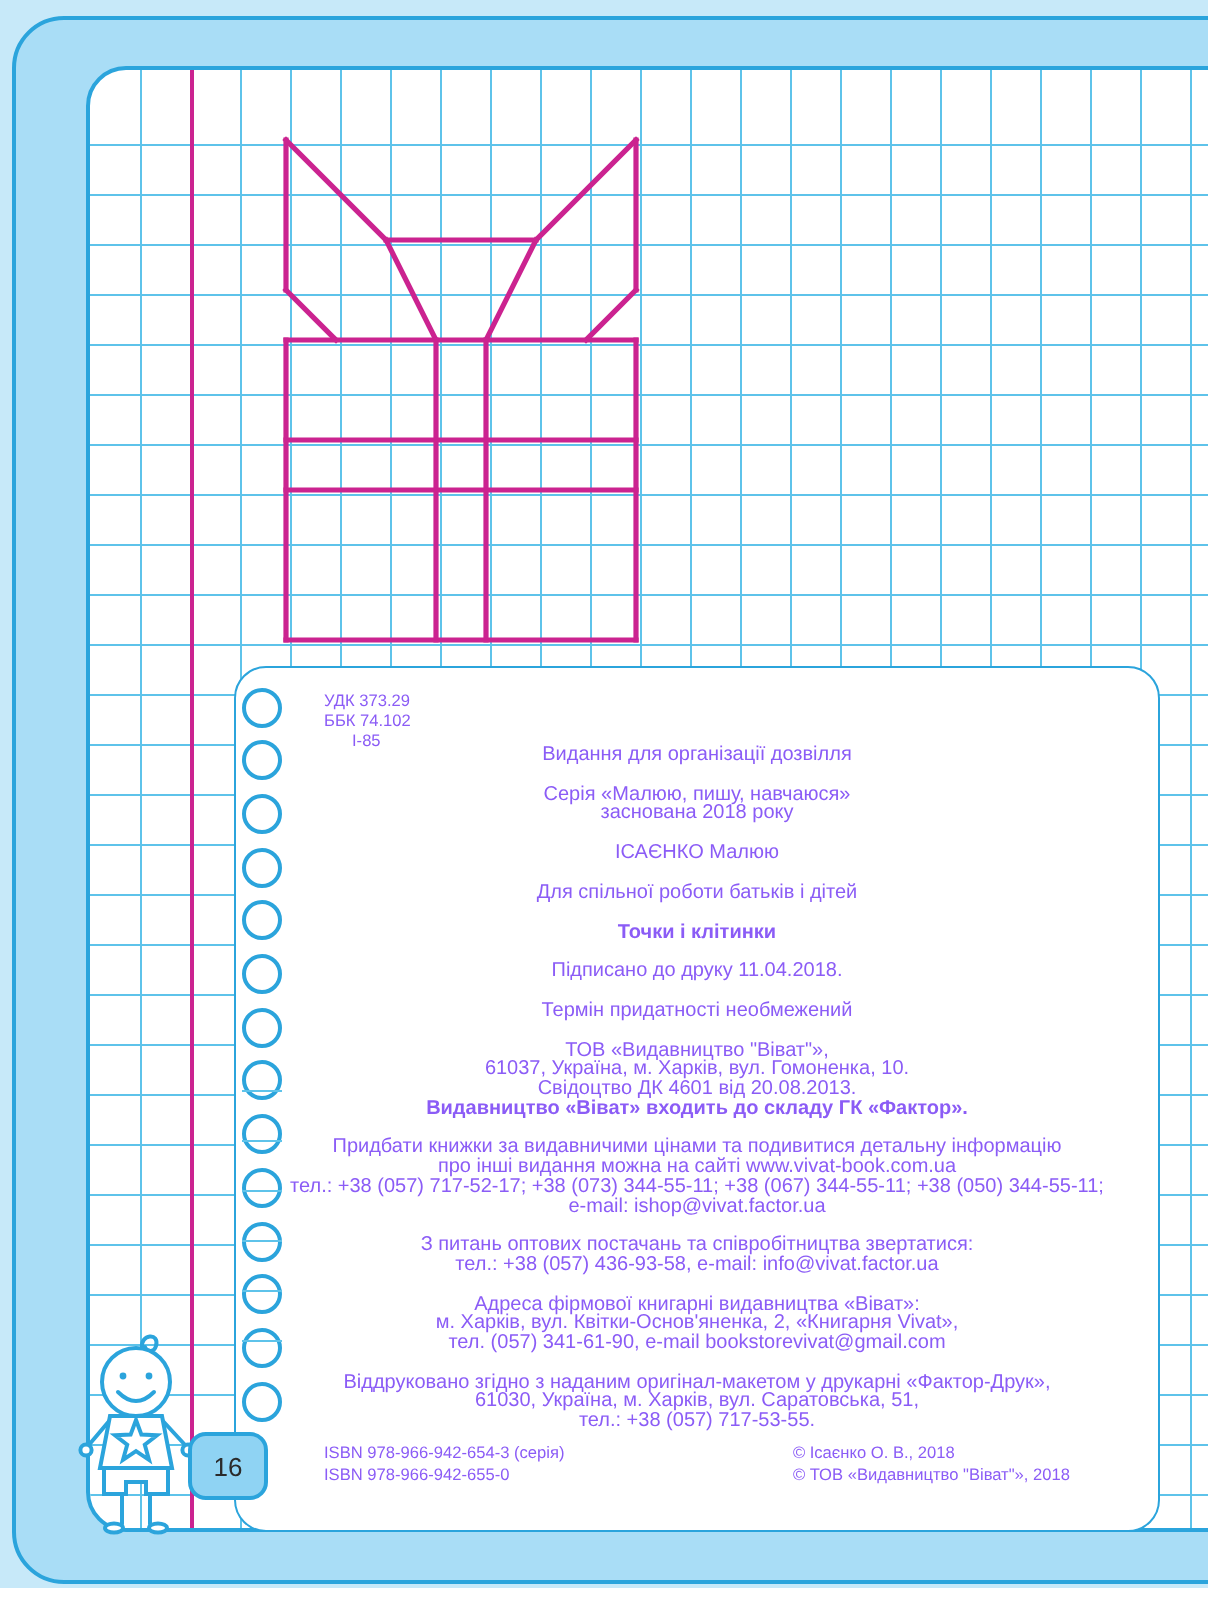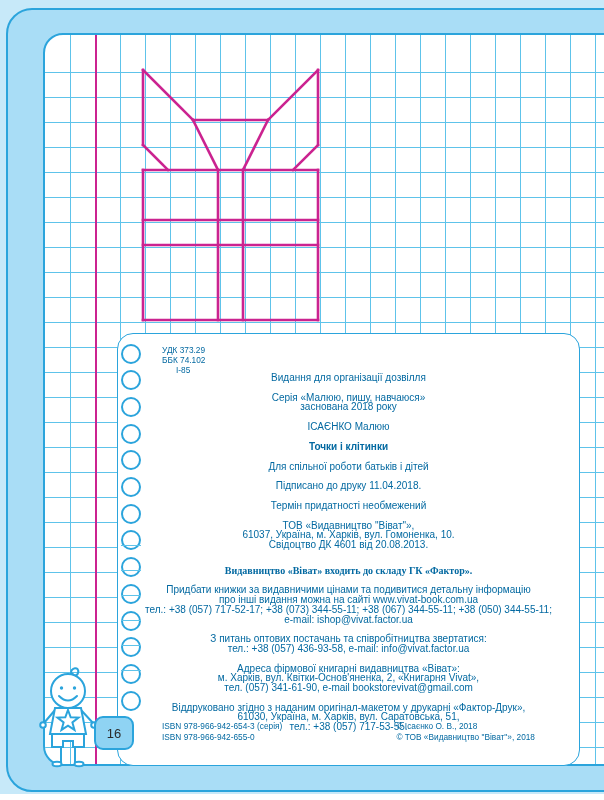--- a/index.html
+++ b/index.html
@@ -10,28 +10,28 @@
         background:#a9ddf6;border:2px solid #2ba4dc;border-radius:26px;}
   .grid-paper{position:absolute;left:43px;top:33px;width:600px;height:729px;
         background:#ffffff;border:2px solid #2ba4dc;
         border-top-left-radius:20px;border-bottom-left-radius:20px;overflow:hidden;}
   .gline-v{position:absolute;top:0;width:1px;height:100%;background:#5ec3ea;}
   .gline-h{position:absolute;left:0;height:1px;width:100%;background:#5ec3ea;}
   .margin-line{position:absolute;top:0;width:2px;height:100%;}
   .overlay-svg{position:absolute;left:0;top:0;width:604px;height:800px;pointer-events:none;}
   .colophon-box{position:absolute;left:117px;top:333px;width:461px;height:431px;
         background:#ffffff;border:1.5px solid #2ba4dc;border-radius:16px;}
-  .colo-text{position:absolute;left:0;top:0;right:0;bottom:0;color:#0369a1;}
+  .colo-text{position:absolute;left:0;top:0;right:0;bottom:0;color:#8b5cf6;}
   .udk-block{position:absolute;left:44px;top:11px;font-size:8.3px;line-height:10px;}
   .udk-line.indent{padding-left:14px;}
   .colo-center{position:absolute;left:0;right:0;top:39px;text-align:center;
         font-size:10px;line-height:9.7px;}
   .para{margin-top:10px;}
   .para.first{margin-top:0;}
-  .para.tight{margin-top:16px;font-family:Liberation Serif, serif;}
+  .para.tight{margin-top:0;}
   .para.bold{font-weight:bold;}
   .bottom-row{position:absolute;left:44px;right:44px;top:387px;display:flex;
         justify-content:space-between;font-size:8.3px;line-height:10.5px;}
   .hole{position:absolute;width:20px;height:20px;border:2px solid #2ba4dc;
         border-radius:50%;background:#ffffff;box-sizing:border-box;}
   .hole-line{position:absolute;width:20px;height:1px;background:#5ec3ea;}
   .page-number-tab{position:absolute;left:94px;top:716px;width:40px;height:34px;
         background:#8fd3f3;border:2px solid #2ba4dc;border-radius:9px;
         box-sizing:border-box;display:flex;align-items:center;justify-content:center;
         font-size:13px;color:#2b2b2b;}
@@ -148,25 +148,25 @@
           <div class="para first">
             <div>Видання для організації дозвілля</div>
           </div>
           <div class="para">
             <div>Серія «Малюю, пишу, навчаюся»</div>
             <div>заснована 2018 року</div>
           </div>
           <div class="para">
             <div>ІСАЄНКО Малюю</div>
           </div>
+          <div class="para">
+            <div>Для спільної роботи батьків і дітей</div>
+          </div>
           <div class="para bold">
             <div>Точки і клітинки</div>
-          </div>
-          <div class="para">
-            <div>Для спільної роботи батьків і дітей</div>
           </div>
           <div class="para">
             <div>Підписано до друку 11.04.2018.</div>
           </div>
           <div class="para">
             <div>Термін придатності необмежений</div>
           </div>
           <div class="para">
             <div>ТОВ «Видавництво "Віват"»,</div>
             <div>61037, Україна, м. Харків, вул. Гомоненка, 10.</div>

